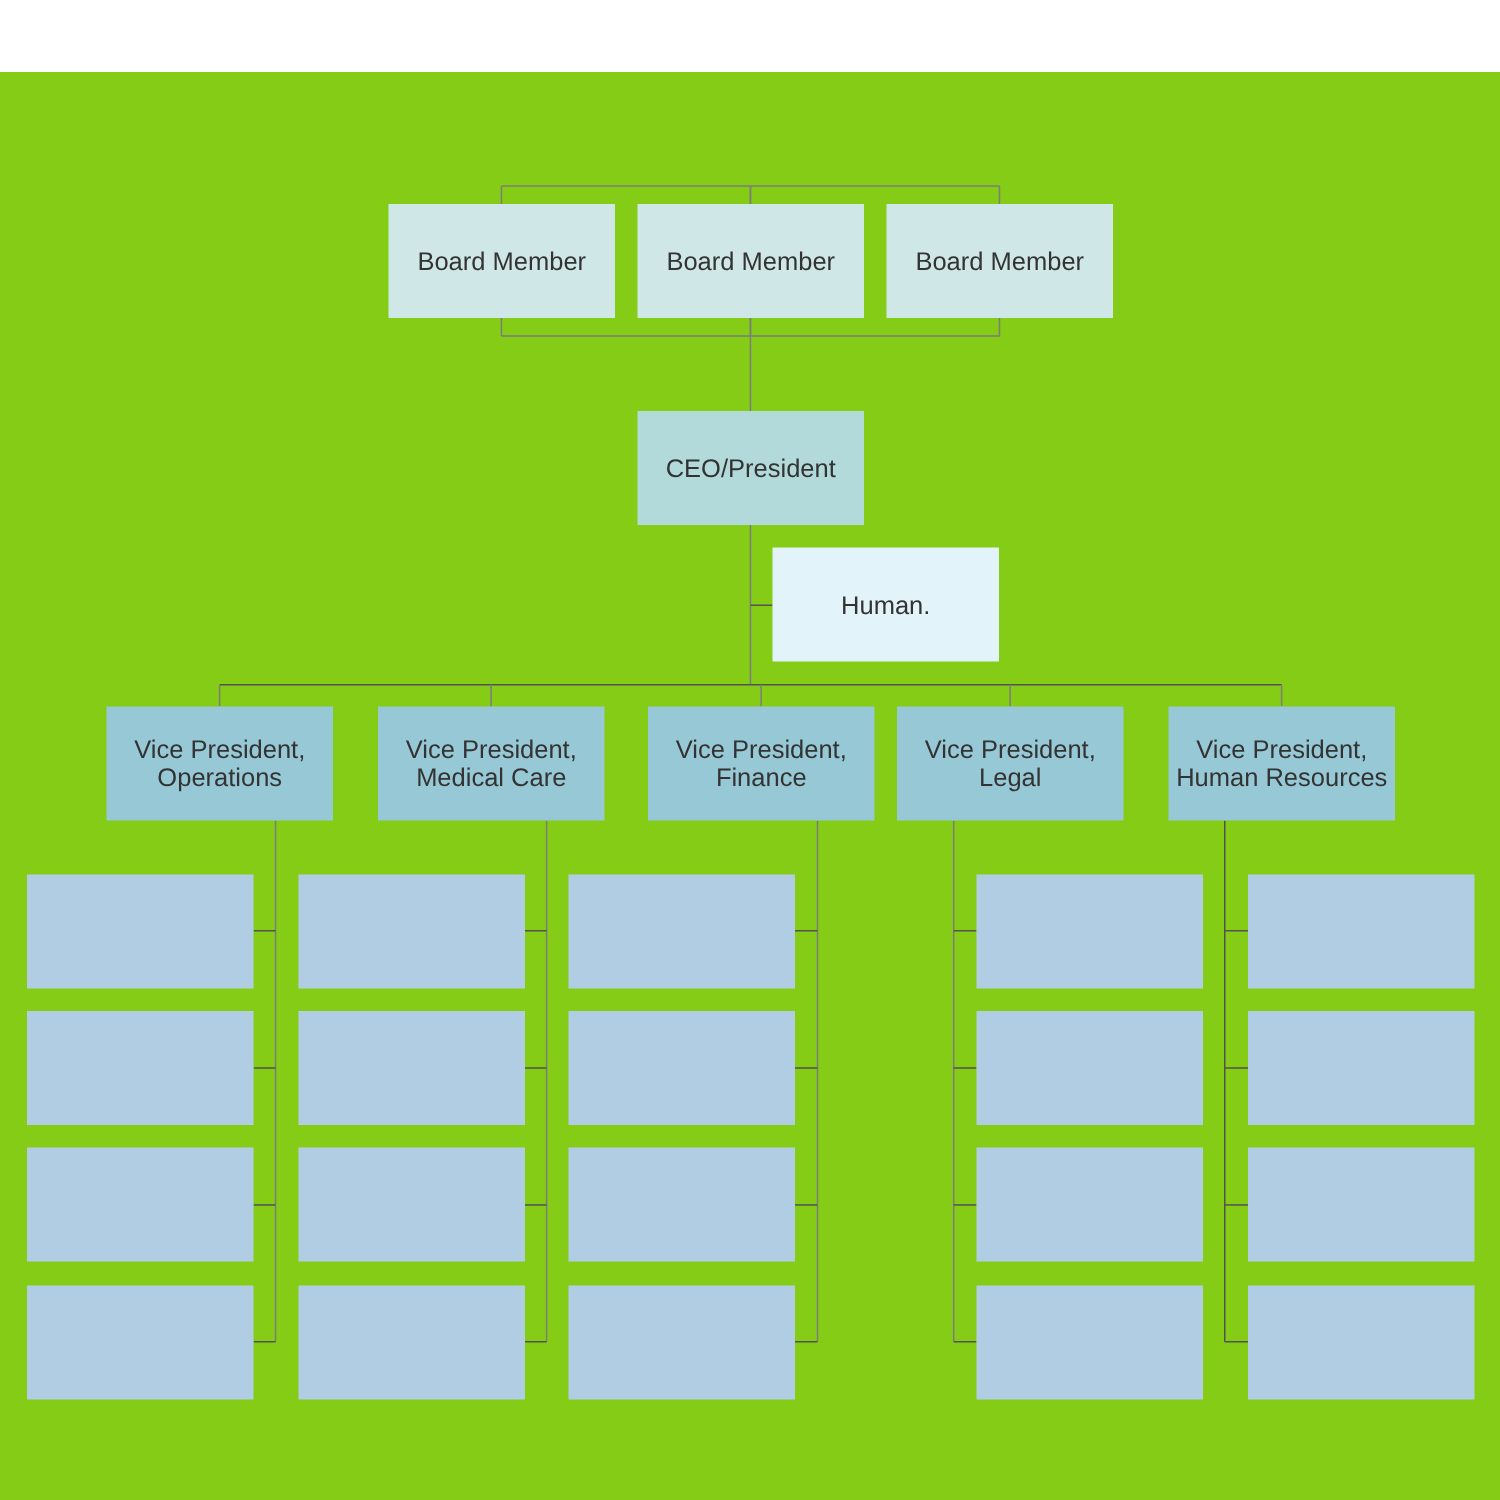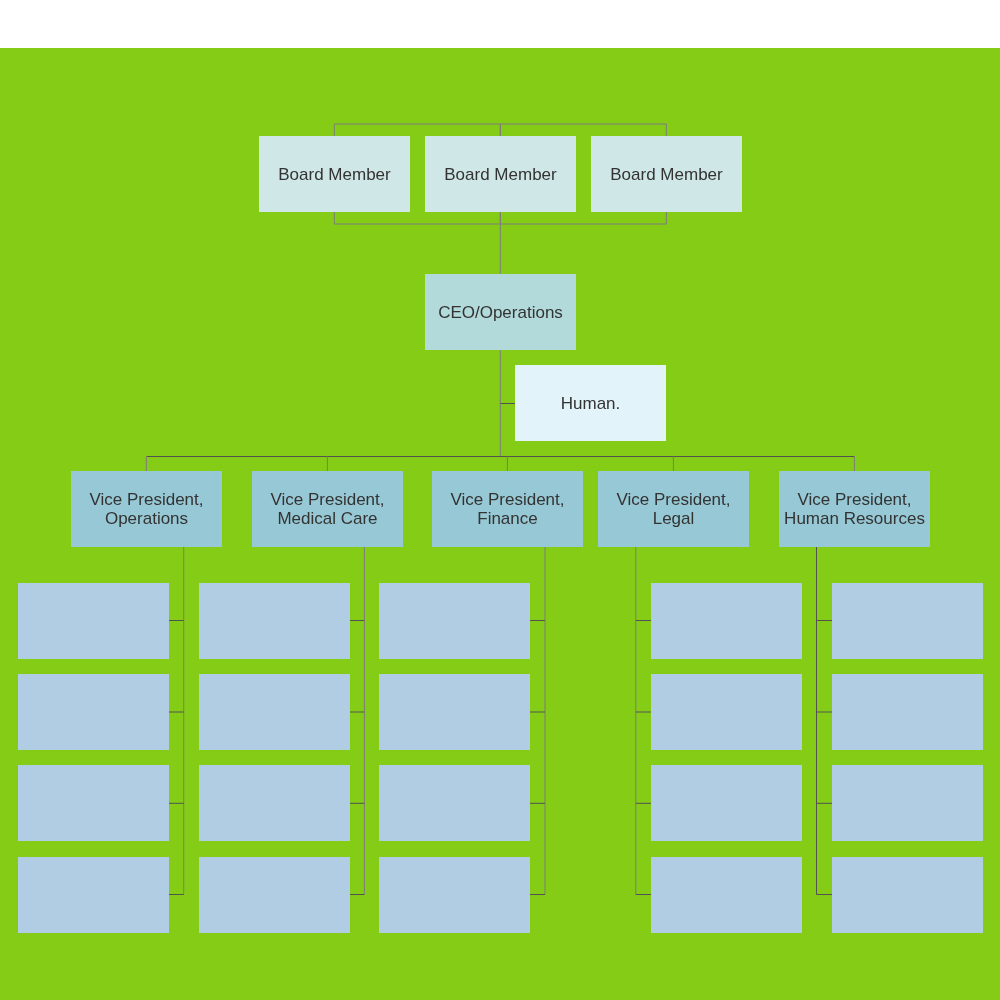--- a/index.html
+++ b/index.html
@@ -105,21 +105,21 @@
       <div class="rect staff" style="left: 832px; top: 534.5px;"></div>
       <div class="rect staff" style="left: 832px; top: 626px;"></div>
       <div class="rect staff" style="left: 832px; top: 717.3px;"></div>
       <div class="rect staff" style="left: 832px; top: 808.5px;"></div>
     </div>
 
   <div class="layer" id="labels">
     <div class="label" id="l-board-1" style="left: 259px; top: 88px; width: 151px; height: 76px;">Board Member</div>
     <div class="label" id="l-board-2" style="left: 425px; top: 88px; width: 151px; height: 76px;">Board Member</div>
     <div class="label" id="l-board-3" style="left: 591px; top: 88px; width: 151px; height: 76px;">Board Member</div>
-    <div class="label" id="l-ceo" style="left: 425px; top: 226px; width: 151px; height: 76px;">CEO/Operations</div>
+    <div class="label" id="l-ceo" style="left: 425px; top: 226px; width: 151px; height: 76px;">CEO/President</div>
     <div class="label" id="l-asst" style="left: 515px; top: 317px; width: 151px; height: 76px;">Human.</div>
     <div class="label" id="l-vp-1" style="left: 71px; top: 423px; width: 151px; height: 76px;">Vice President,
 Operations</div>
     <div class="label" id="l-vp-2" style="left: 252px; top: 423px; width: 151px; height: 76px;">Vice President,
 Medical Care</div>
     <div class="label" id="l-vp-3" style="left: 432px; top: 423px; width: 151px; height: 76px;">Vice President,
 Finance</div>
     <div class="label" id="l-vp-4" style="left: 598px; top: 423px; width: 151px; height: 76px;">Vice President,
 Legal</div>
     <div class="label" id="l-vp-5" style="left: 779px; top: 423px; width: 151px; height: 76px;">Vice President,

